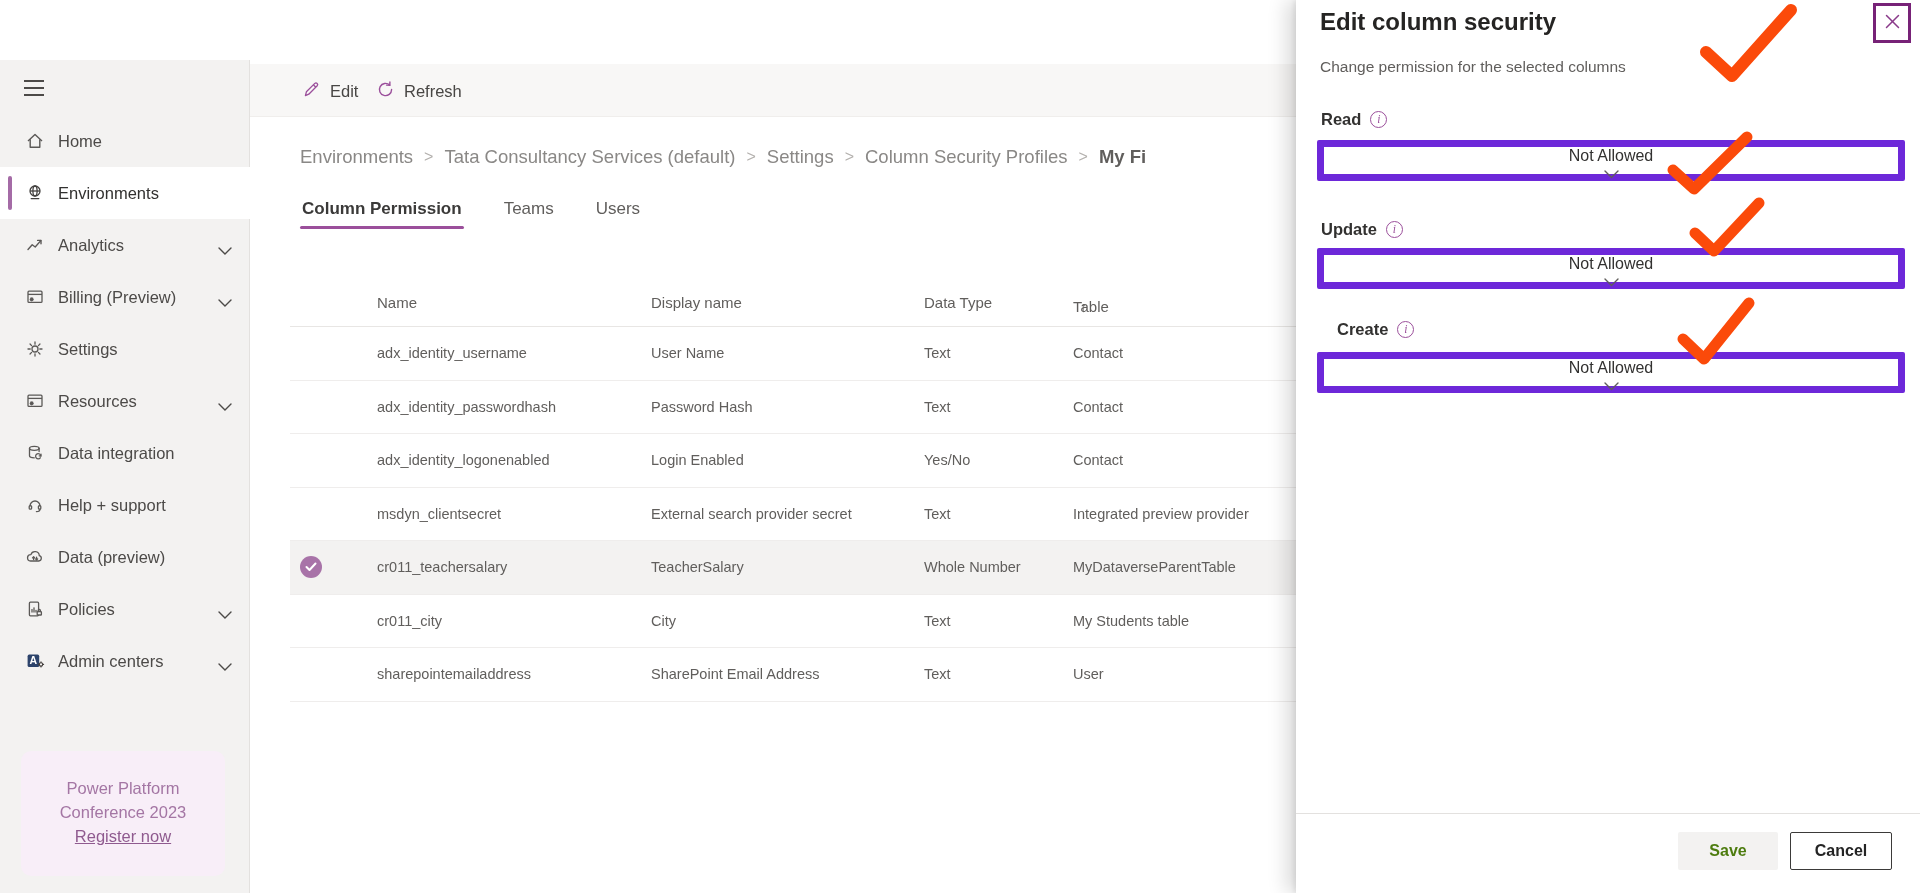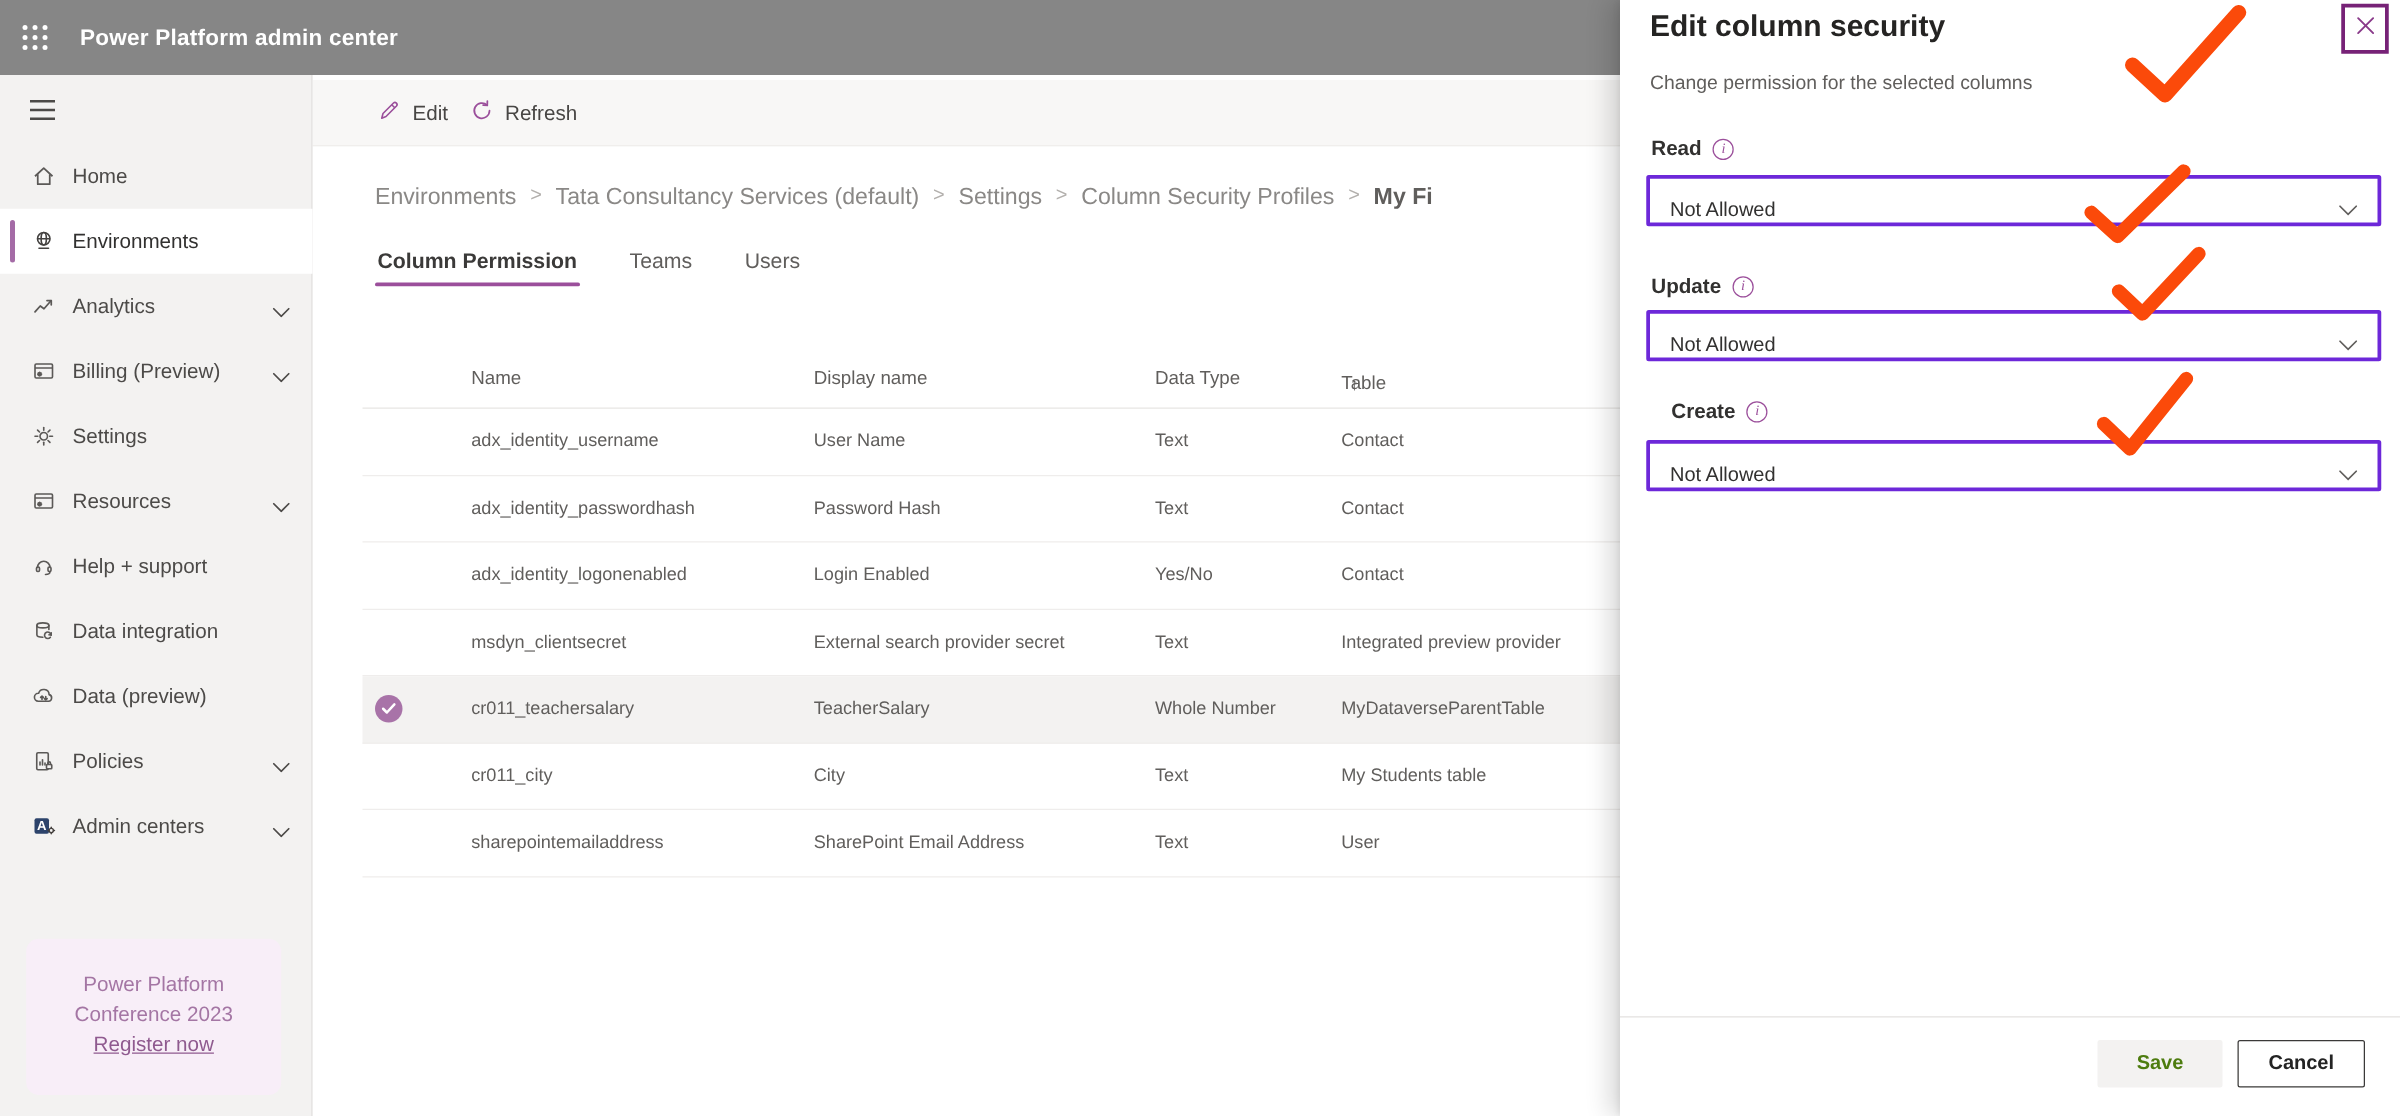--- a/index.html
+++ b/index.html
@@ -70,56 +70,40 @@
          box-shadow:-10px 0 18px rgba(0,0,0,.14),-2px 0 5px rgba(0,0,0,.08);}
   .panel-close{position:absolute;left:577px;top:3px;width:38px;height:40px;background:#ffffff;
                border:3px solid #772277;display:flex;align-items:center;justify-content:center;cursor:pointer;}
   .panel-title{position:absolute;left:24px;top:8px;font-size:24px;font-weight:600;color:#252423;}
   .panel-sub{position:absolute;left:24px;top:58px;font-size:15.5px;color:#605e5c;}
   .field-label{position:absolute;left:25px;display:flex;align-items:center;gap:9px;
                font-size:16.5px;font-weight:600;color:#323130;height:26px;}
   .info-dot{width:17px;height:17px;border-radius:50%;border:1px solid #9b4f9b;color:#9b4f9b;
             font-family:"Liberation Serif",serif;font-style:italic;font-size:11.5px;font-weight:400;
             display:flex;align-items:center;justify-content:center;cursor:pointer;}
-  .dropdown{position:absolute;left:21px;width:588px;height:41px;border:3px solid #6d28d9;border-radius:2px;
-            background:#ffffff;display:flex;align-items:flex-end;padding:0 16px;cursor:pointer;}
+  .dropdown{position:absolute;left:21px;width:588px;height:41px;border:7px solid #6d28d9;border-radius:2px;
+            background:#ffffff;display:flex;align-items:center;padding:0 16px;cursor:pointer;flex-direction:column;}
   .dropdown .dd-value{font-size:16px;color:#323130;flex:1;}
   .lbl-read{top:106px;}   .dd-read{top:140px;}
   .lbl-update{top:216px;} .dd-update{top:248px;}
   .lbl-create{top:316px;margin-left:16px;} .dd-create{top:352px;}
 
   .panel-footer{position:absolute;left:0;bottom:0;width:624px;height:80px;border-top:1px solid #e3e1df;}
   .btn{position:absolute;top:18px;height:38px;border-radius:2px;font-size:16px;font-weight:600;
        display:flex;align-items:center;justify-content:center;font-family:"Liberation Sans",sans-serif;}
   .btn-save{left:382px;width:100px;background:#f3f2f1;color:#4d7c0f;border:none;cursor:default;}
   .btn-cancel{left:494px;width:102px;background:#ffffff;color:#242424;border:1px solid #3b3a39;cursor:pointer;}
 
   .annot{position:absolute;z-index:30;pointer-events:none;}
 </style>
 </head>
 <body>
 
 <div class="stage">
 
-  <header class="topbar">
-    <div class="waffle">
-      <div class="grid">
-          <i></i>
-          <i></i>
-          <i></i>
-          <i></i>
-          <i></i>
-          <i></i>
-          <i></i>
-          <i></i>
-          <i></i>
-        </div>
-    </div>
-    <span class="topbar-title">Power Platform admin center</span>
-  </header>
 
   <nav class="sidebar">
     <div class="hamburger">
         <i></i>
         <i></i>
         <i></i>
       </div>
 
     <div class="nav">
 
@@ -217,40 +201,40 @@
         <span class="nav-chevron">
           <svg width="14" height="8" viewBox="0 0 14 8" fill="none" stroke="#4c4a48" stroke-width="1.4" stroke-linecap="round">
               <polyline points="1,1 7,7 13,1"></polyline>
             </svg>
         </span>
       </div>
 
       <div class="nav-item">
         <span class="nav-icon">
           <svg width="20" height="20" viewBox="0 0 20 20" fill="none" stroke="#5b5957" stroke-width="1.3" stroke-linecap="round">
-              <path d="M5 11 a5 5 0 0 1 10 0"></path>
-              <rect x="4.2" y="10.6" width="2.4" height="3.6" rx="1"></rect>
-              <rect x="13.4" y="10.6" width="2.4" height="3.6" rx="1"></rect>
-              <path d="M15 14.2 c0 1.8 -2 2.4 -3.6 2.4"></path>
-            </svg>
-        </span>
-        <span class="nav-label">Help + support</span>
-      </div>
-
-      <div class="nav-item">
-        <span class="nav-icon">
-          <svg width="20" height="20" viewBox="0 0 20 20" fill="none" stroke="#5b5957" stroke-width="1.3" stroke-linecap="round">
               <ellipse cx="9.3" cy="5.3" rx="4.8" ry="2"></ellipse>
               <path d="M4.5 5.3 V12.8 c0 1.1 2.1 2 4.8 2"></path>
               <path d="M14.1 5.3 V8.6"></path>
               <path d="M15.8 12.9 a2.6 2.6 0 1 0 -0.5 1.9"></path>
               <polyline points="16,11.2 15.9,13 14.2,12.8"></polyline>
             </svg>
         </span>
         <span class="nav-label">Data integration</span>
+      </div>
+
+      <div class="nav-item">
+        <span class="nav-icon">
+          <svg width="20" height="20" viewBox="0 0 20 20" fill="none" stroke="#5b5957" stroke-width="1.3" stroke-linecap="round">
+              <path d="M5 11 a5 5 0 0 1 10 0"></path>
+              <rect x="4.2" y="10.6" width="2.4" height="3.6" rx="1"></rect>
+              <rect x="13.4" y="10.6" width="2.4" height="3.6" rx="1"></rect>
+              <path d="M15 14.2 c0 1.8 -2 2.4 -3.6 2.4"></path>
+            </svg>
+        </span>
+        <span class="nav-label">Help + support</span>
       </div>
 
       <div class="nav-item">
         <span class="nav-icon">
           <svg width="20" height="20" viewBox="0 0 20 20" fill="none" stroke="#5b5957" stroke-width="1.3" stroke-linecap="round" stroke-linejoin="round">
               <path d="M5.6 14 a3.2 3.2 0 0 1 0.3 -6.4 a4.3 4.3 0 0 1 8.4 1.1 a2.7 2.7 0 0 1 -0.5 5.3 z"></path>
               <path d="M8.6 12.6 V9.8 M7.5 10.9 L8.6 9.8 L9.7 10.9"></path>
               <path d="M11.6 10.2 V13 M10.5 11.9 L11.6 13 L12.7 11.9"></path>
             </svg>
         </span>

